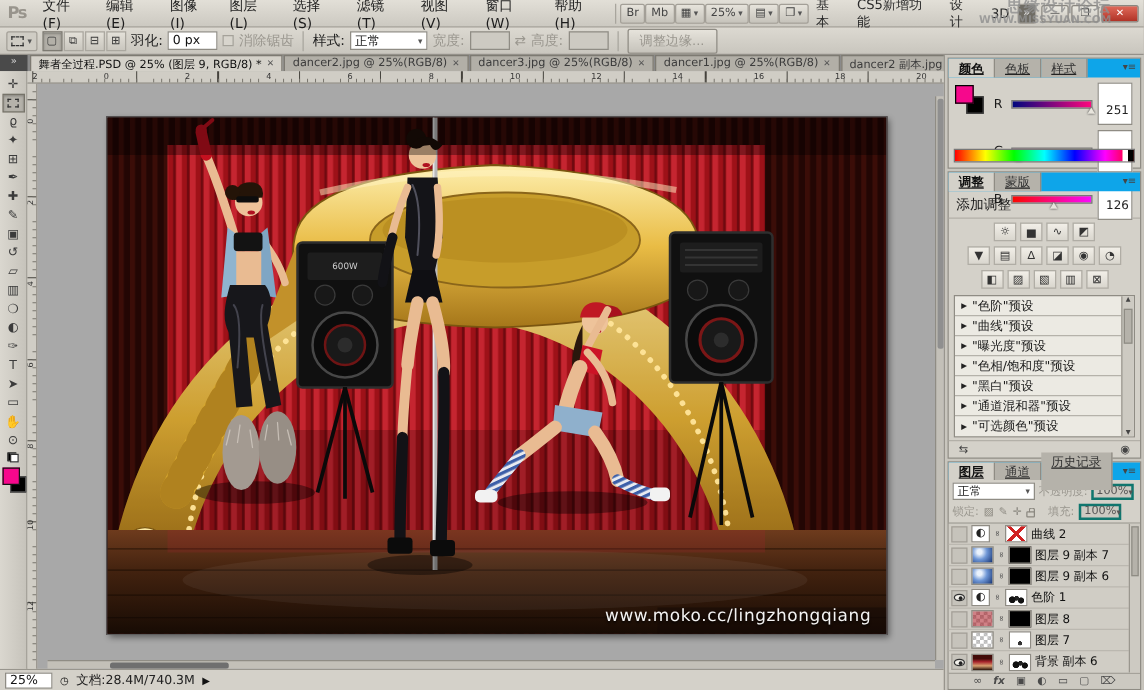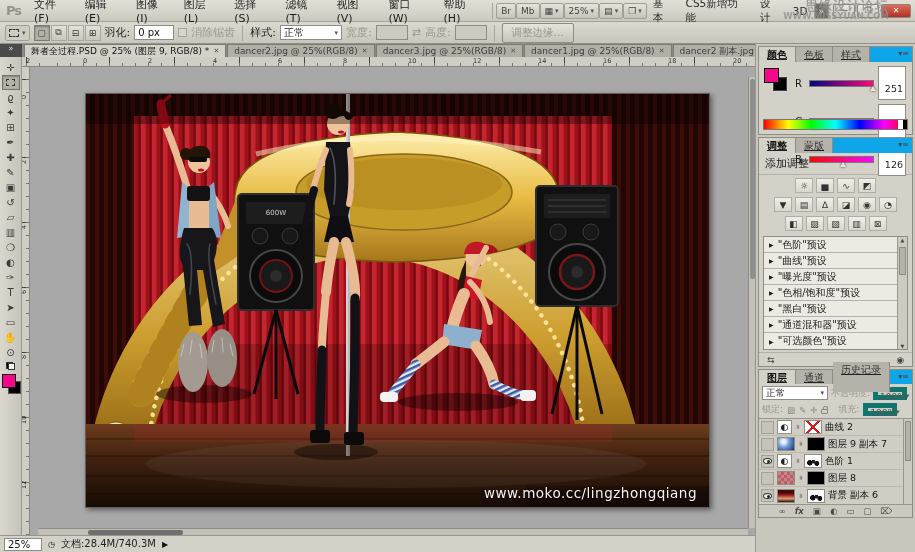--- a/index.html
+++ b/index.html
@@ -143,22 +143,22 @@
   .pscroll .up,.pscroll .dn { position:absolute; left:0; width:9px; font-size:5px; text-align:center; color:#444; }
   .pscroll .up{top:0;} .pscroll .dn{bottom:0;}
   .adj-footer { height:14px; display:flex; justify-content:space-between; align-items:center;
     padding:0 8px; border-top:1px solid #b3b0a8; font-size:9px; color:#444; }
 
   
   .blend-row { display:flex; align-items:center; gap:3px; padding:2px 3px; }
   .blend-select { width:66px; height:14px; background:#fff; border:1px solid #8f8c84; font-size:9.5px;
     padding:0 3px; display:flex; justify-content:space-between; align-items:center; }
   .mini-label { font-size:9px; color:#9a978f; }
-  .mini-box { width:34px; height:13px; border:5px solid #0f766e; background:#cdcac2; font-size:9px;
-    color:#555; padding:0 2px; display:flex; justify-content:space-between; align-items:flex-start; }
+  .mini-box { width:34px; height:13px; border:2px solid #0f766e; background:#cdcac2; font-size:9px;
+    color:#555; padding:0 2px; display:flex; justify-content:space-between; align-items:flex-end; }
   .lock-row { display:flex; align-items:center; gap:4px; padding:1px 3px 2px 3px; border-bottom:1px solid #98958d; }
   .lock-ic { font-size:8.5px; color:#8a877f; }
   .mini-lock { width:7px; height:5px; border:1px solid #8a877f; border-radius:1px; position:relative; margin-top:3px; }
   .mini-lock::before { content:""; position:absolute; left:1px; top:-4px; width:3px; height:3px;
     border:1px solid #8a877f; border-bottom:none; border-radius:2px 2px 0 0; }
   .layer-list { position:relative; background:#d0cdc5; }
   .lrow { height:17px; display:flex; align-items:center; gap:3px; padding:0 2px; border-bottom:1px solid #bbb8b0; }
   .viswell { width:13px; height:13px; border:1px solid #a39f97; background:#c6c3bb; display:flex;
     align-items:center; justify-content:center; }
   .eye { width:9px; height:6px; border:1px solid #333; border-radius:50%; background:#f4f2ec; position:relative; }
@@ -705,34 +705,48 @@
             <span class="lname">曲线 2</span>
           </div>
           <div class="lrow">
             <span class="viswell"></span>
             <span class="lthumb t-blue"></span>
             <span class="chain">∞</span>
             <span class="lmask mask-black"></span>
             <span class="lname">图层 9 副本 7</span>
           </div>
           <div class="lrow">
+            <span class="viswell"></span>
+            <span class="lthumb t-blue"></span>
+            <span class="chain">∞</span>
+            <span class="lmask mask-black"></span>
+            <span class="lname">图层 9 副本 6</span>
+          </div>
+          <div class="lrow">
             <span class="viswell">
                 <span class="eye"></span>
               </span>
             <span class="athumb">◐</span>
             <span class="chain">∞</span>
             <span class="lmask mask-figure"></span>
             <span class="lname">色阶 1</span>
           </div>
           <div class="lrow">
             <span class="viswell"></span>
             <span class="lthumb t-checker-red"></span>
             <span class="chain">∞</span>
             <span class="lmask mask-black"></span>
             <span class="lname">图层 8</span>
+          </div>
+          <div class="lrow">
+            <span class="viswell"></span>
+            <span class="lthumb t-checker"></span>
+            <span class="chain">∞</span>
+            <span class="lmask mask-spec"></span>
+            <span class="lname">图层 7</span>
           </div>
           <div class="lrow" style="border-bottom:none">
             <span class="viswell">
                 <span class="eye"></span>
               </span>
             <span class="lthumb t-stage"></span>
             <span class="chain">∞</span>
             <span class="lmask mask-figure"></span>
             <span class="lname">背景 副本 6</span>
           </div>

